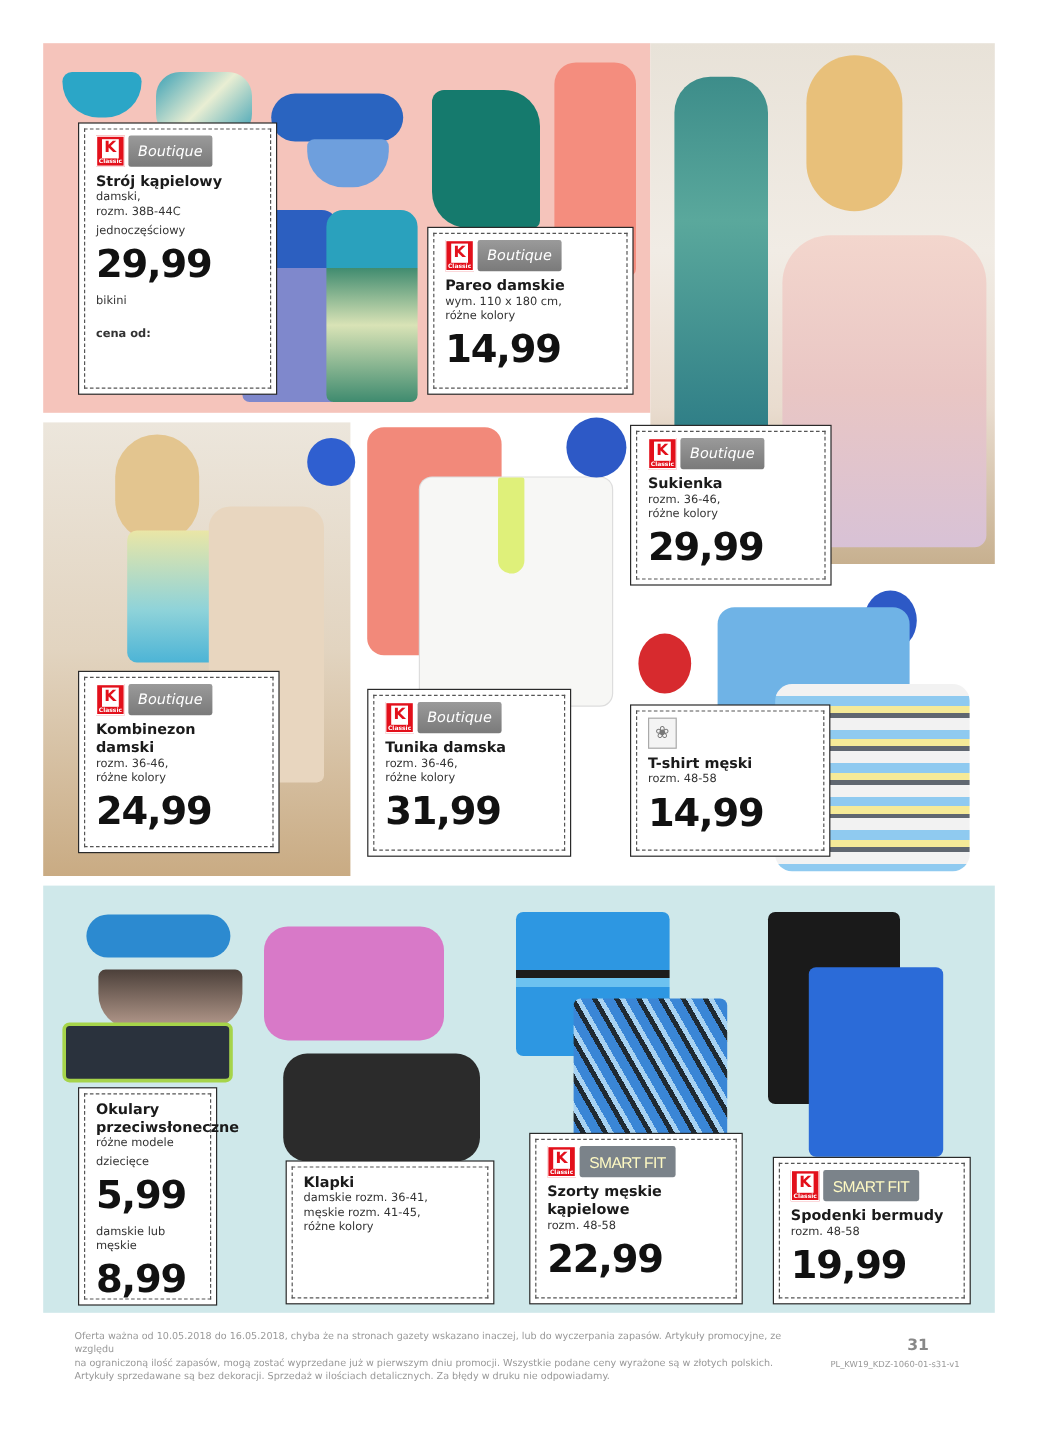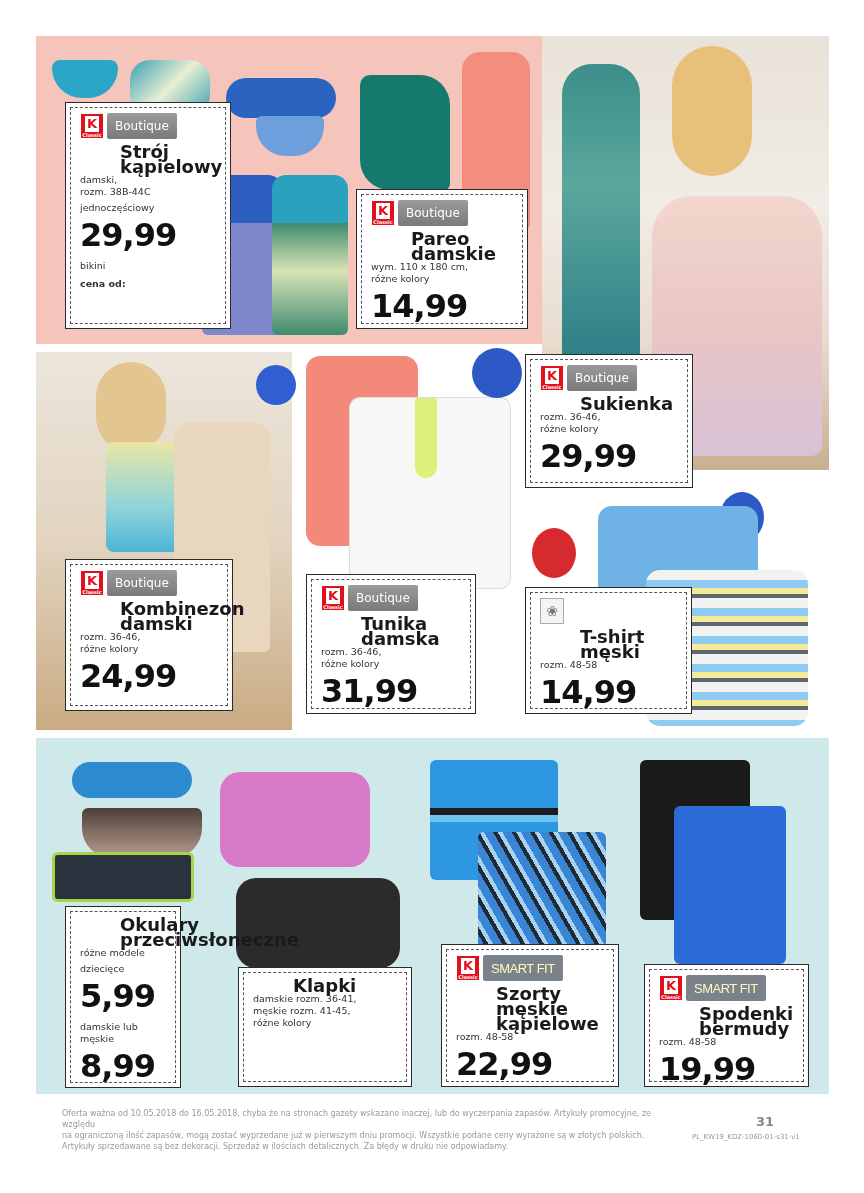--- a/index.html
+++ b/index.html
@@ -28,28 +28,28 @@
     content: ""; position: absolute; inset: 4px; border: 1px dashed #555; pointer-events: none;
   }
   .logo-row { display: flex; align-items: stretch; gap: 3px; margin-bottom: 5px; position: relative; }
   .k-logo {
     width: 24px; height: 26px; background: #e3101b; color: #fff; font-weight: bold;
     font-size: 15px; line-height: 20px; text-align: center; position: relative; border: 1px solid #fff;
   }
   .k-logo .k-letter { display: block; background: #fff; color: #e3101b; width: 14px; height: 16px; margin: 2px auto 0; font-size: 13px; line-height: 16px; }
   .k-logo .k-sub { display: block; font-size: 5px; line-height: 6px; color: #fff; font-weight: bold; }
   .brand-badge {
-    background: linear-gradient(180deg, #9a9a9a, #7a7a7a); color: #fff; 
+    background: linear-gradient(180deg, #9a9a9a, #7a7a7a); color: #fff; font-style: italic;
     font-size: 12px; padding: 0 8px; display: flex; align-items: center; border-radius: 2px; height: 26px;
   }
   .brand-badge.smart { background: #7b838a; color: #fef9c3; font-style: normal; font-family: "Liberation Sans", sans-serif; letter-spacing: -0.5px; font-size: 13px; }
-  .p-title { font-weight: bold; font-size: 18px; line-height: 15px; position: relative; margin-left: 40px; }
+  .p-title { font-weight: bold; font-size: 12px; line-height: 15px; position: relative; }
   .p-desc { font-size: 9.5px; line-height: 12px; color: #333; position: relative; }
   .p-label { font-size: 9.5px; line-height: 12px; color: #333; margin-top: 4px; position: relative; }
-  .p-label.bold { font-weight: bold; margin-top: 6px; }
+  .p-label.bold { font-weight: bold; margin-top: 16px; }
   .price { font-weight: bold; font-size: 32px; line-height: 42px; letter-spacing: -1px; color: #111; position: relative; }
   .tcm-logo { width: 24px; height: 26px; border: 1px solid #aaa; background: #f4f4f4; display:flex; align-items:center; justify-content:center; font-size: 14px; color:#777; }
 
   .footer-text { left: 62px; top: 1108px; width: 620px; font-size: 8px; line-height: 11px; color: #999; }
   .page-num { left: 756px; top: 1114px; font-size: 13px; font-weight: bold; color: #888; }
   .doc-code { left: 692px; top: 1133px; font-size: 7px; color: #999; text-align: right; }
   .mascot { position: absolute; border-radius: 50%; }
 </style>
 </head>
 <body>

